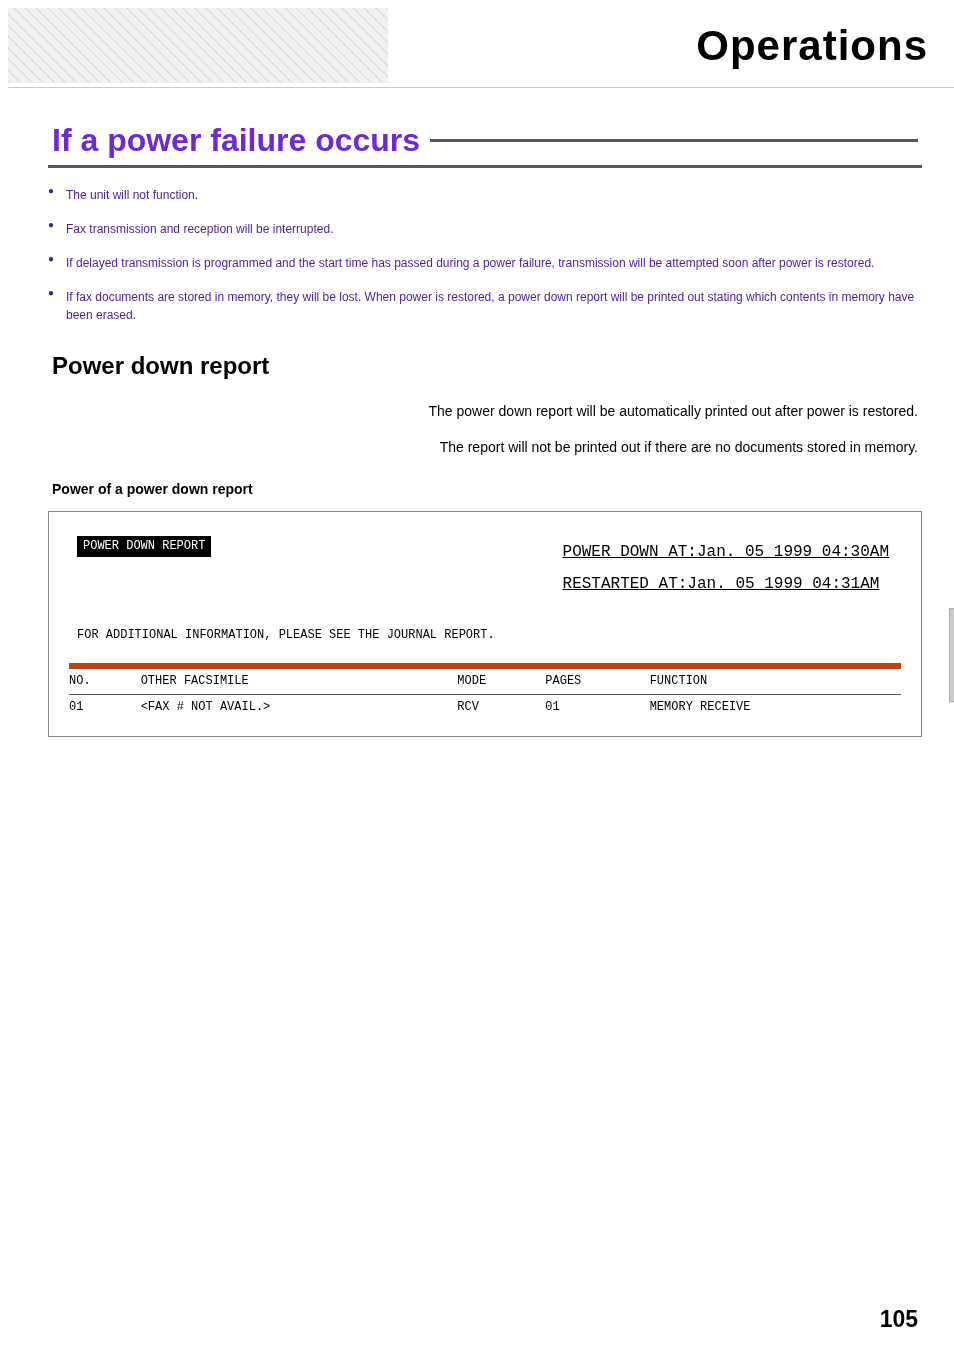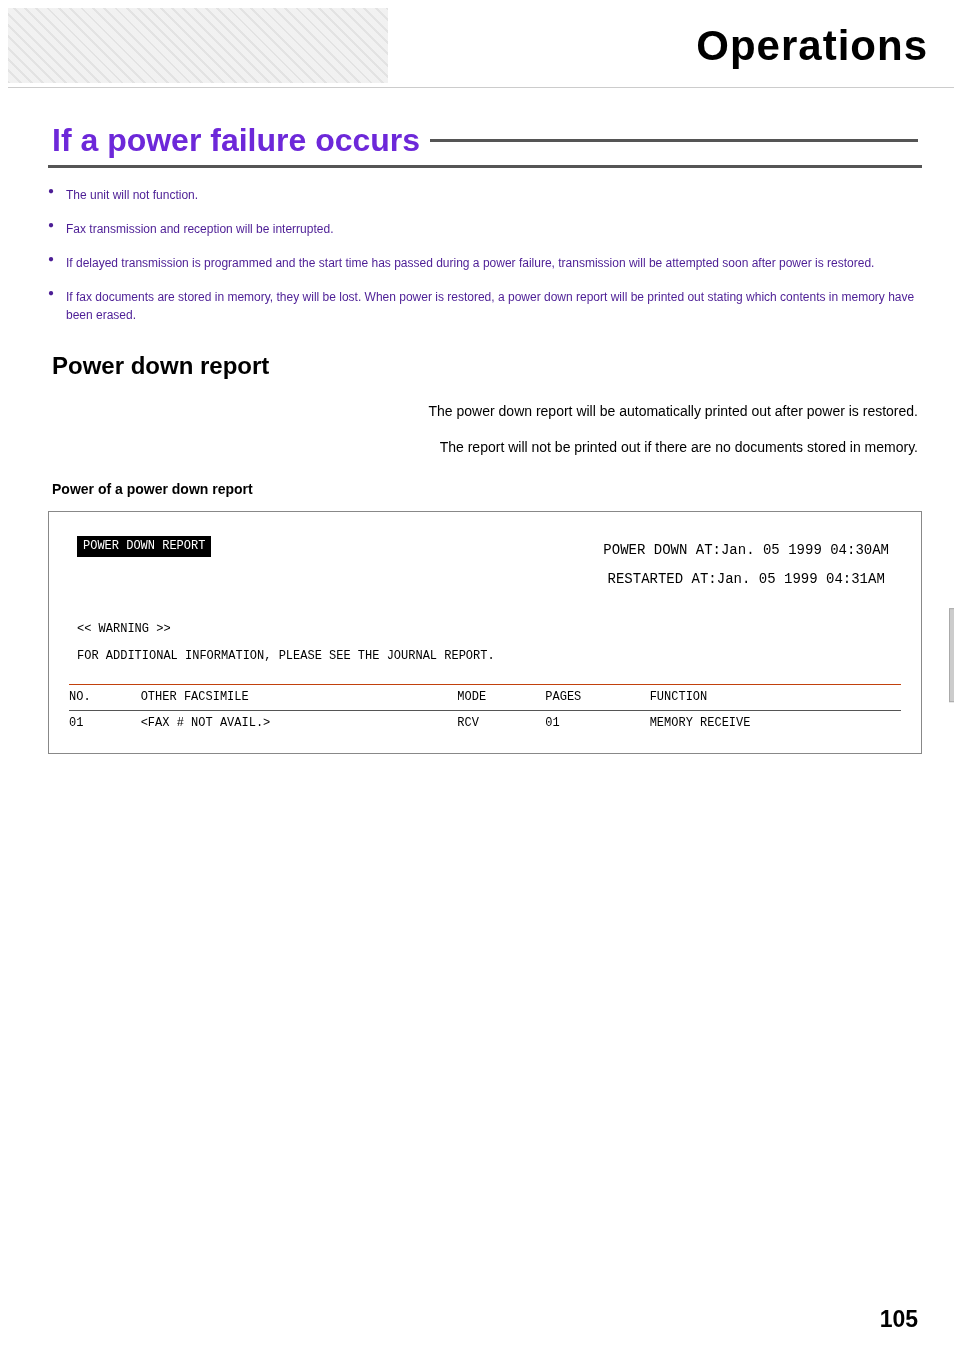--- a/index.html
+++ b/index.html
@@ -157,41 +157,42 @@
     }
 
     .report-header-row {
       display: flex;
       justify-content: space-between;
       align-items: flex-start;
       margin-bottom: 10px;
     }
 
     .report-power-info {
-      text-align: center;
-      font-size: 14px;
+      text-align: left;
+      font-size: 16px;
       font-family: 'Courier New', Courier, monospace;
       line-height: 1.5;
+      text-decoration: underline;
     }
 
     .report-warning {
       margin-bottom: 10px;
       font-size: 12px;
       font-family: 'Courier New', Courier, monospace;
     }
 
     .report-table {
       width: 100%;
       border-collapse: collapse;
       font-family: 'Courier New', Courier, monospace;
       font-size: 12px;
     }
 
     .report-table .header-row td {
-      border-top: 1px solid #c2410c;
+      border-top: 6px solid #c2410c;
       border-bottom: 1px solid #555;
       padding: 3px 10px 3px 0;
       font-weight: normal;
     }
 
     .report-table .data-row td {
       padding: 3px 10px 3px 0;
     }
 
     
@@ -266,21 +267,20 @@
         <div>
           <span class="report-title-bar">POWER DOWN REPORT</span>
         </div>
         <div class="report-power-info">
           <div>POWER DOWN AT:Jan. 05 1999 04:30AM</div>
           <div>RESTARTED   AT:Jan. 05 1999 04:31AM</div>
         </div>
       </div>
 
       <div class="report-warning">
-        <div>&lt;&lt; WARNING &gt;&gt;</div>
         <div>FOR ADDITIONAL INFORMATION, PLEASE SEE THE JOURNAL REPORT.</div>
       </div>
 
       <table class="report-table">
         <thead>
           <tr class="header-row">
             <td>NO.</td>
             <td>OTHER FACSIMILE</td>
             <td>MODE</td>
             <td>PAGES</td>

